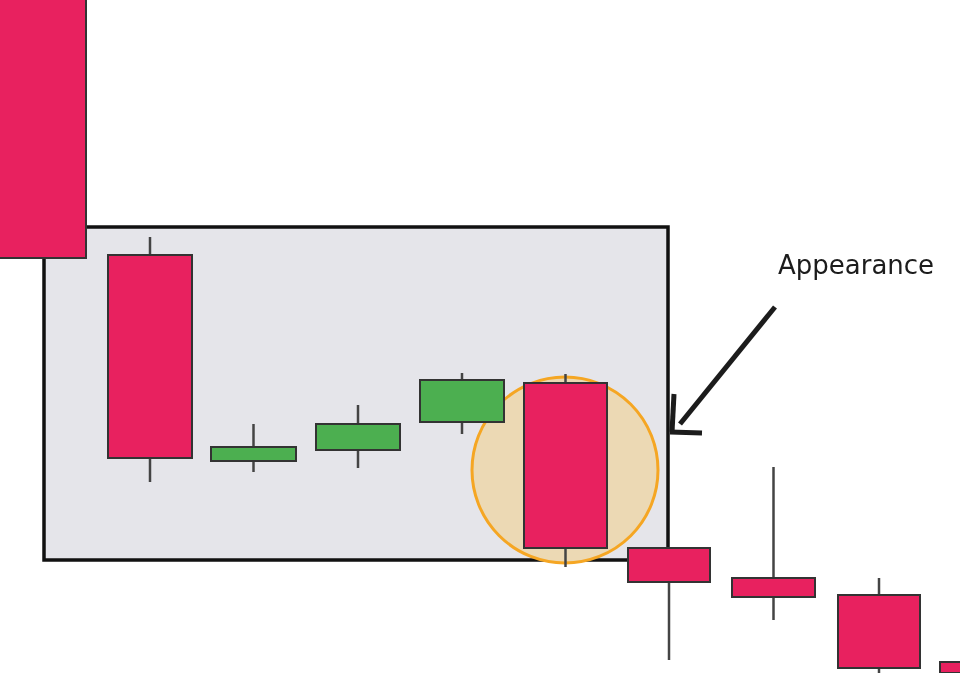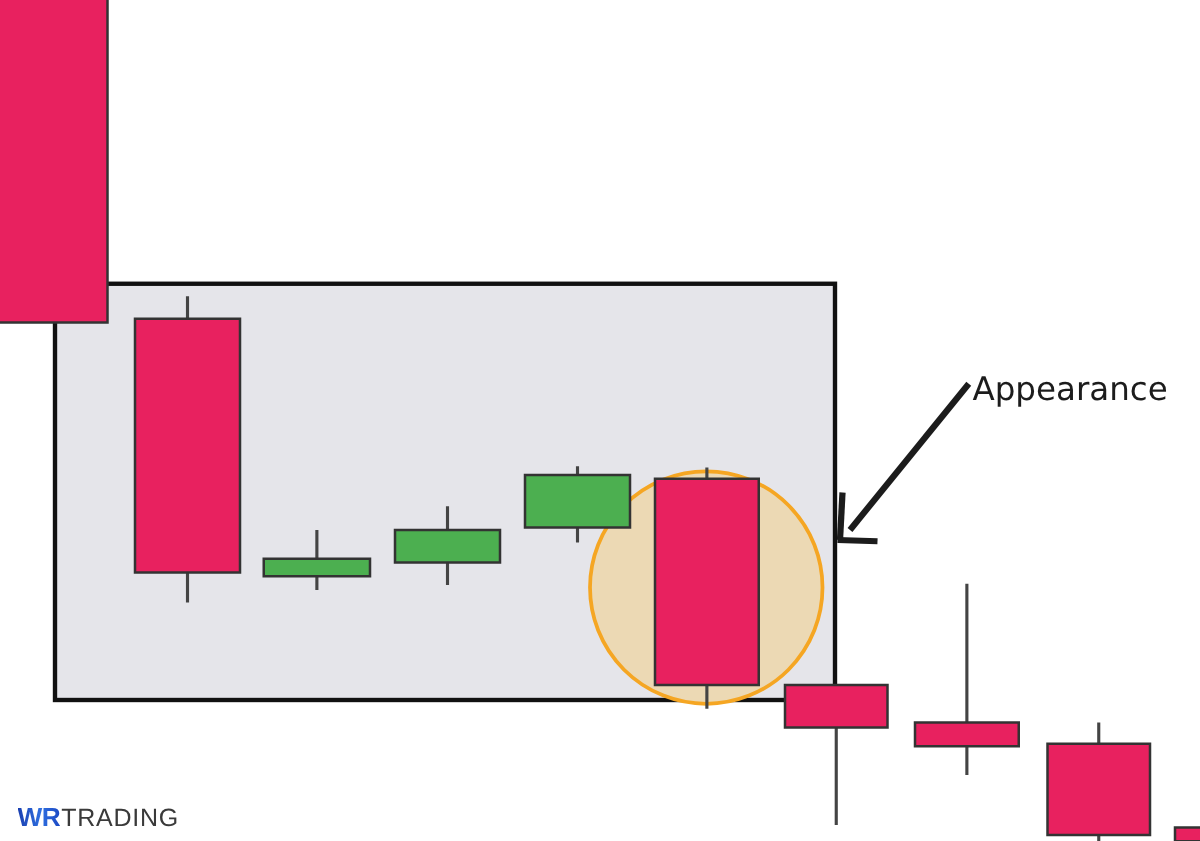--- a/index.html
+++ b/index.html
@@ -37,21 +37,20 @@
   }
   .annotation-text {
     position: absolute;
     left: 778px;
     top: 250px;
     font-size: 26px;
     font-family: "DejaVu Sans", sans-serif;
     font-weight: 400;
     color: #1c1c1c;
     white-space: nowrap;
-    margin-top: 47px;
   }
   .logo {
     position: absolute;
     left: 14px;
     top: 643px;
     display: flex;
     align-items: baseline;
     white-space: nowrap;
   }
   .logo-mark {
@@ -128,18 +127,14 @@
     <g id="arrow-group">
         <line x1="775" y1="307" x2="680" y2="424" stroke="#1c1c1c" stroke-width="5" stroke-linecap="butt"></line>
         <line x1="672" y1="432" x2="674" y2="394" stroke="#1c1c1c" stroke-width="5" stroke-linecap="butt"></line>
         <line x1="670" y1="432" x2="702" y2="433" stroke="#1c1c1c" stroke-width="5" stroke-linecap="butt"></line>
       </g>
   </svg>
 
 
   <div class="annotation-text">Appearance</div>
 
-  <div class="logo">
-    <span class="logo-mark">WR</span>
-      <span class="logo-word">TRADING</span>
-  </div>
 
 </div>
 
 </body></html>

